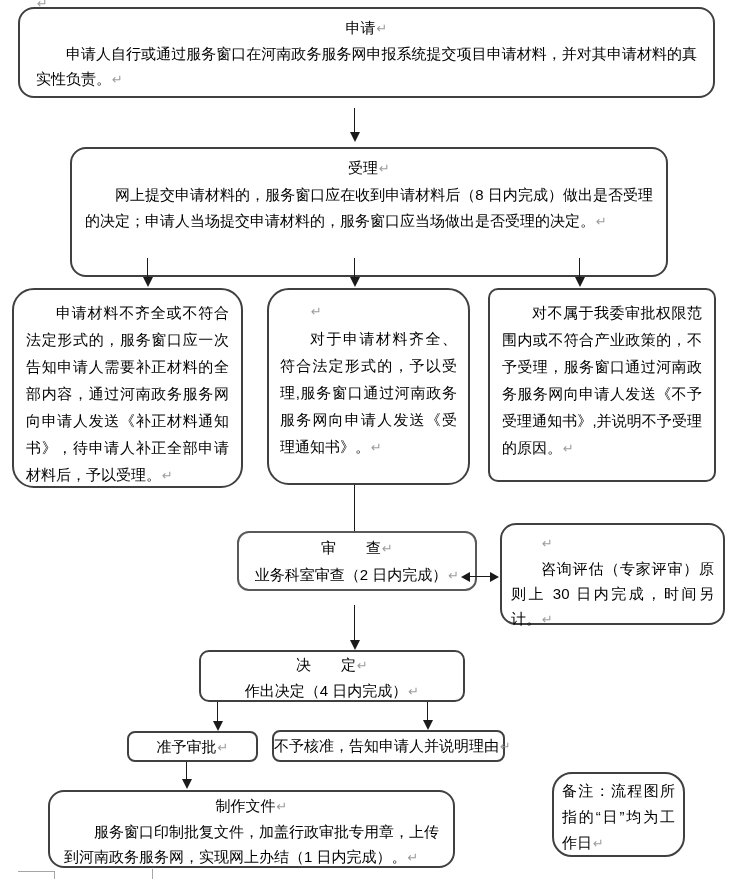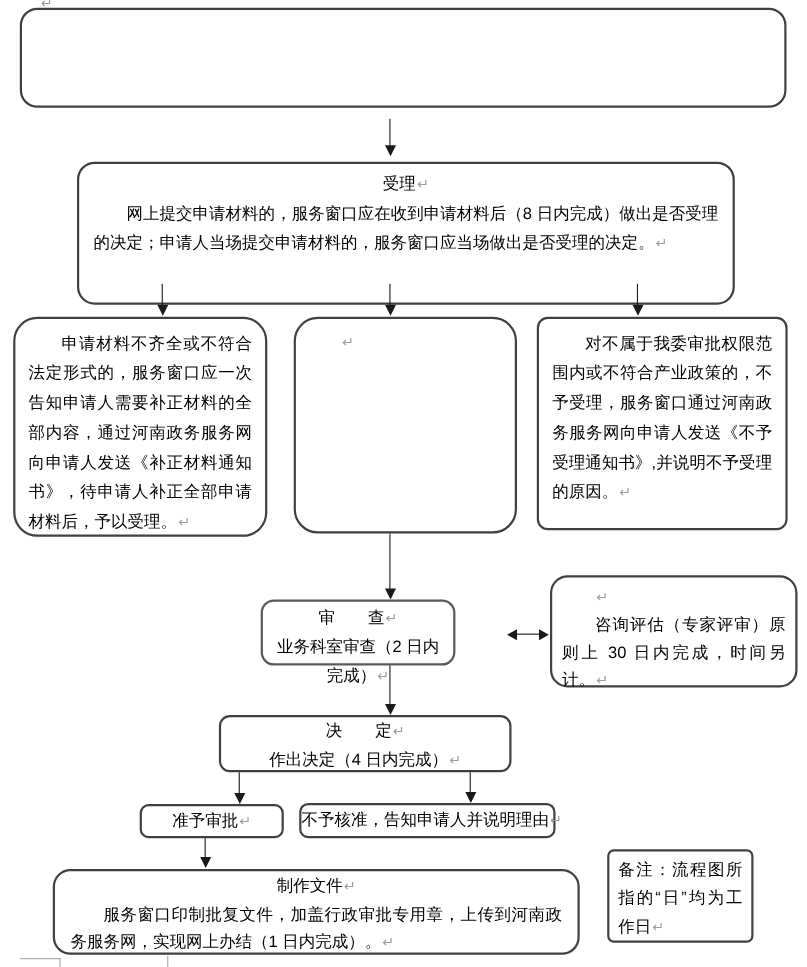--- a/index.html
+++ b/index.html
@@ -28,20 +28,22 @@
   .loose-pilcrow{position:absolute;color:#9c9c9c;font-size:13px;font-family:"DejaVu Sans",sans-serif;}
 </style>
 </head>
 <body>
 
 <div class="canvas">
 
   <span class="loose-pilcrow" style="left:37px;top:-4px;">↵</span>
 
   <div class="node" style="left:18px;top:7px;width:697px;height:91px;border-radius:16px;padding:6px 16px 0;line-height:25px;">
+    <div class="title"><span>申请</span><span class="pilcrow">↵</span></div>
+    <div class="body"><span>申请人自行或通过服务窗口在河南政务服务网申报系统提交项目申请材料，并对其申请材料的真实性负责。</span><span class="pilcrow">↵</span></div>
   </div>
 
   <div class="vline" style="left:354px;top:108px;height:26px;"></div>
   <div class="head-down" style="left:350px;top:132px;"></div>
 
   <div class="node" style="left:70px;top:147px;width:598px;height:130px;border-radius:16px;padding:6px 13px 0;">
     <div class="title"><span>受理</span><span class="pilcrow">↵</span></div>
     <div class="body"><span>网上提交申请材料的，服务窗口应在收到申请材料后（8 日内完成）做出是否受理的决定；申请人当场提交申请材料的，服务窗口应当场做出是否受理的决定。</span><span class="pilcrow">↵</span></div>
   </div>
 
@@ -51,30 +53,31 @@
   <div class="head-down" style="left:350px;top:277px;"></div>
   <div class="vline" style="left:579px;top:258px;height:20px;"></div>
   <div class="head-down" style="left:575px;top:277px;"></div>
 
   <div class="node" style="left:12px;top:288px;width:231px;height:200px;border-radius:22px;padding:9px 12px 4px;line-height:27px;">
     <div class="body"><span>申请材料不齐全或不符合法定形式的，服务窗口应一次告知申请人需要补正材料的全部内容，通过河南政务服务网向申请人发送《补正材料通知书》，待申请人补正全部申请材料后，予以受理。</span><span class="pilcrow">↵</span></div>
   </div>
 
   <div class="node" style="left:267px;top:288px;width:203px;height:197px;border-radius:22px;padding:7px 11px 0;line-height:27px;">
     <div class="body"><span class="pilcrow">↵</span></div>
+    <div class="body"><span>对于申请材料齐全、符合法定形式的，予以受理,服务窗口通过河南政务服务网向申请人发送《受理通知书》。</span><span class="pilcrow">↵</span></div>
   </div>
 
   <div class="node" style="left:488px;top:288px;width:228px;height:194px;border-radius:10px;padding:9px 12px 0;line-height:27px;">
     <div class="body"><span>对不属于我委审批权限范围内或不符合产业政策的，不予受理，服务窗口通过河南政务服务网向申请人发送《不予受理通知书》,并说明不予受理的原因。</span><span class="pilcrow">↵</span></div>
   </div>
 
   <div class="vline" style="left:354px;top:485px;height:51px;"></div>
   <div class="head-down" style="left:350px;top:535px;"></div>
 
-  <div class="node" style="left:237px;top:545px;width:177px;height:60px;border-radius:12px;padding:2px 10px 0;border-color:#595959;">
+  <div class="node" style="left:237px;top:531px;width:240px;height:60px;border-radius:12px;padding:2px 10px 0;border-color:#595959;">
     <div class="title"><span>审　　查</span><span class="pilcrow">↵</span></div>
     <div class="center"><span>业务科室审查（2 日内完成）</span><span class="pilcrow">↵</span></div>
   </div>
 
   <div class="hline" style="left:467px;top:576px;width:25px;"></div>
   <div class="head-left" style="left:461px;top:572px;"></div>
   <div class="head-right" style="left:490px;top:572px;"></div>
 
   <div class="node" style="left:500px;top:523px;width:225px;height:102px;border-radius:16px;padding:5px 9px 0;line-height:25px;">
     <div class="body"><span class="pilcrow">↵</span></div>
@@ -98,25 +101,25 @@
     <span>准予审批</span><span class="pilcrow">↵</span>
   </div>
 
   <div class="node" style="left:272px;top:730px;width:233px;height:32px;border-radius:8px;line-height:28px;text-align:center;white-space:nowrap;">
     <span>不予核准，告知申请人并说明理由</span><span class="pilcrow">↵</span>
   </div>
 
   <div class="vline" style="left:186px;top:762px;height:18px;"></div>
   <div class="head-down" style="left:182px;top:779px;"></div>
 
-  <div class="node" style="left:48px;top:790px;width:479px;height:78px;border-radius:16px;padding:1px 14px 0;line-height:25px;">
+  <div class="node" style="left:48px;top:790px;width:407px;height:78px;border-radius:16px;padding:1px 14px 0;line-height:25px;">
     <div class="title"><span>制作文件</span><span class="pilcrow">↵</span></div>
     <div class="body"><span>服务窗口印制批复文件，加盖行政审批专用章，上传到河南政务服务网，实现网上办结（1 日内完成）。</span><span class="pilcrow">↵</span></div>
   </div>
 
-  <div class="node" style="left:552px;top:772px;width:133px;height:85px;border-radius:6px;padding:4px 8px 0;">
+  <div class="node" style="left:552px;top:772px;width:133px;height:85px;border-radius:20px;padding:4px 8px 0;">
     <div class="body noindent"><span>备注：流程图所指的“日”均为工作日</span><span class="pilcrow">↵</span></div>
   </div>
 
   <div class="pagemark" style="left:18px;top:871px;width:37px;height:8px;border-top:1px solid #a6a6a6;border-right:1px solid #a6a6a6;"></div>
   <div class="pagemark" style="left:152px;top:869px;width:0;height:10px;border-left:1px solid #a6a6a6;"></div>
 
 </div>
 
 </body></html>

